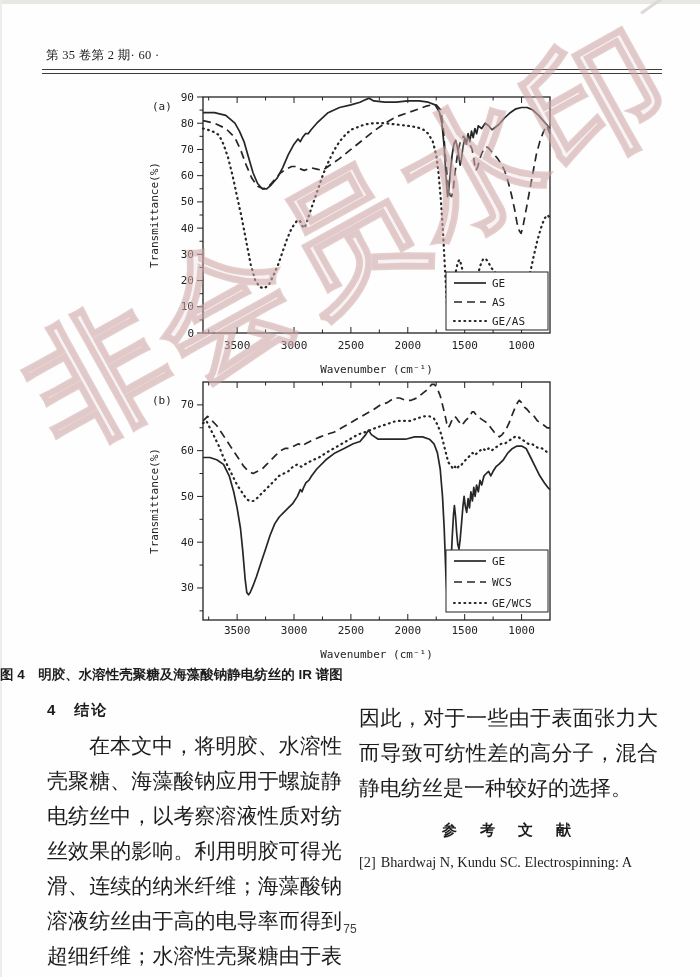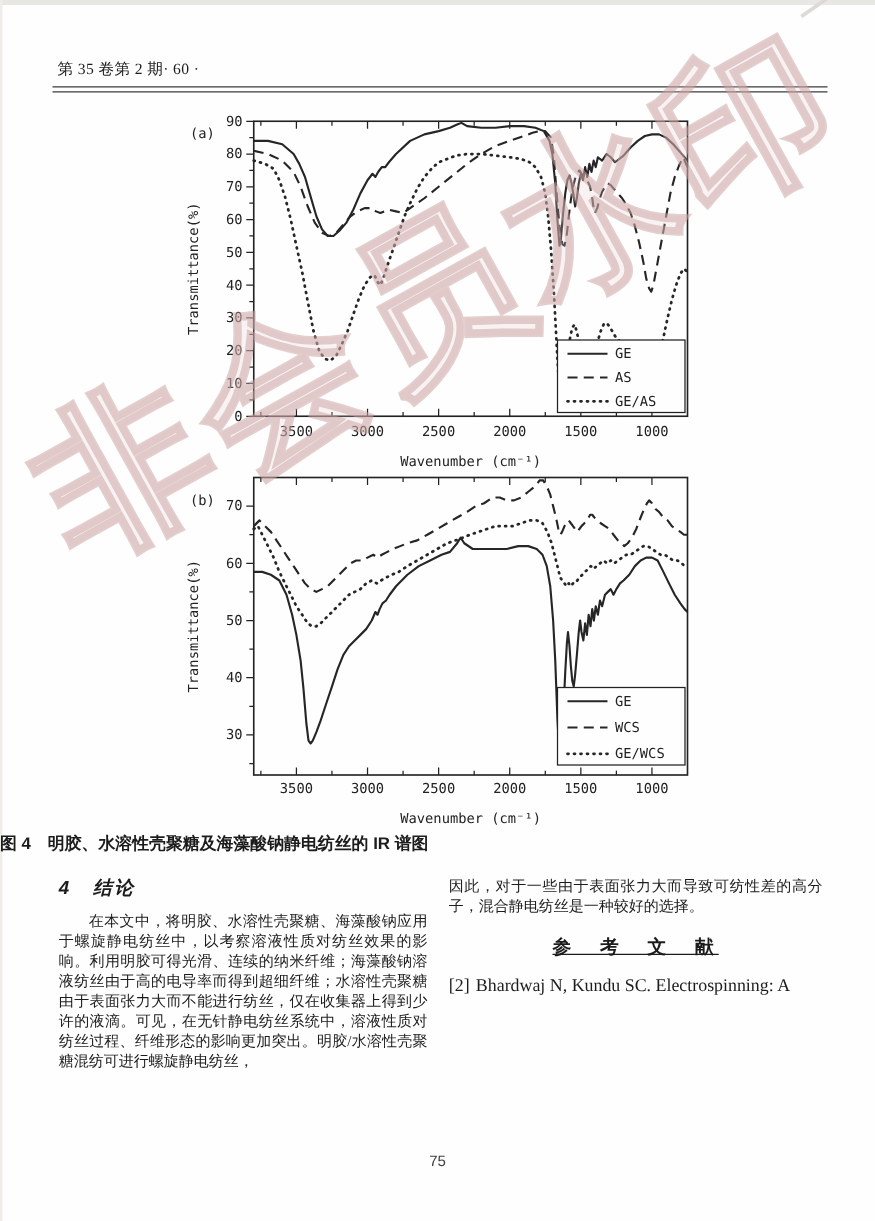--- a/index.html
+++ b/index.html
@@ -29,25 +29,25 @@
   .chart-b{top:374px;}
   .chart text.tick{font-family:"DejaVu Sans Mono","Liberation Mono",monospace;
         font-size:11px;fill:#222;}
   
   .caption{position:absolute;top:666px;left:0;width:700px;text-align:left;
         font-family:"Liberation Sans","DejaVu Sans",sans-serif;font-weight:bold;font-size:13.5px;}
   
   .col-left{position:absolute;left:47px;top:701px;width:295px;}
   .col-right{position:absolute;left:359px;top:701px;width:299px;}
   .sec-heading{font-family:"Liberation Sans","DejaVu Sans",sans-serif;font-weight:bold;
-        font-size:15px;margin:0 0 9px 0;letter-spacing:2px;font-style:italic;}
-  .para{font-size:12px;line-height:16px;text-align:justify;margin:0;}
+        font-size:15px;margin:0 0 9px 0;letter-spacing:2px;}
+  .para{font-size:21px;line-height:35px;text-align:justify;margin:0;}
   .indent{text-indent:2em;}
   .ref-heading{text-align:center;font-family:"Liberation Sans","DejaVu Sans",sans-serif;
-        font-weight:bold;font-size:15px;margin:15px 0 10px 0;letter-spacing:4px;text-decoration:underline;}
+        font-weight:bold;font-size:15px;margin:15px 0 10px 0;letter-spacing:4px;}
   .ref{font-size:14.3px;line-height:24.5px;text-align:justify;
         padding-left:28px;text-indent:-28px;margin:0 0 2px 0;}
   .ref .marker{margin-right:5px;}
   .ref i{font-style:italic;}
   
   .footer{position:absolute;top:922px;left:0;width:700px;text-align:center;
         font-size:12px;color:#404040;font-family:"Liberation Sans",sans-serif;}
 </style>
 </head>
 <body>

